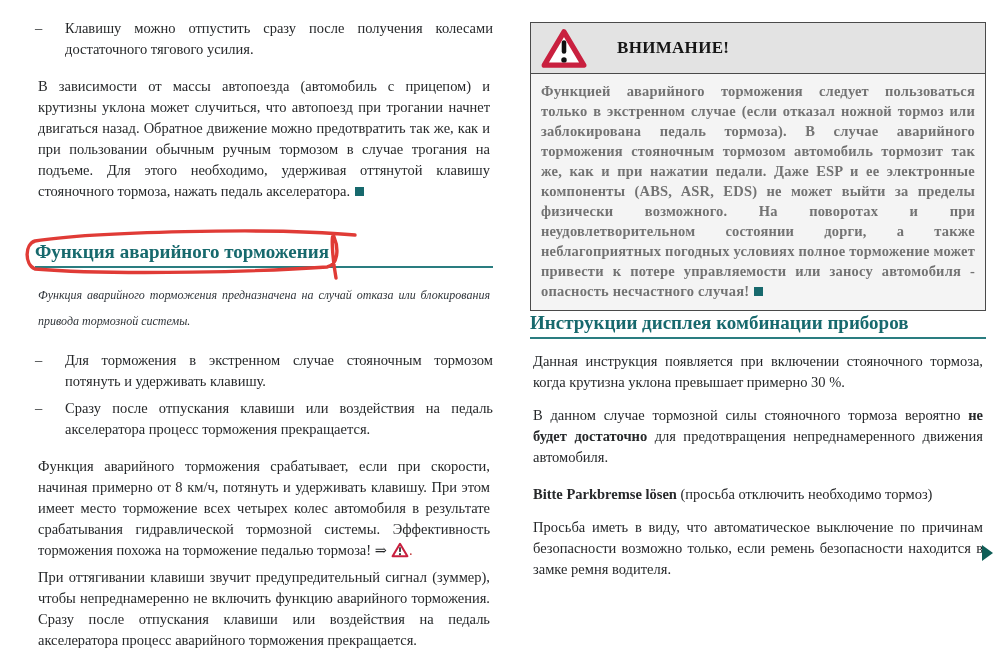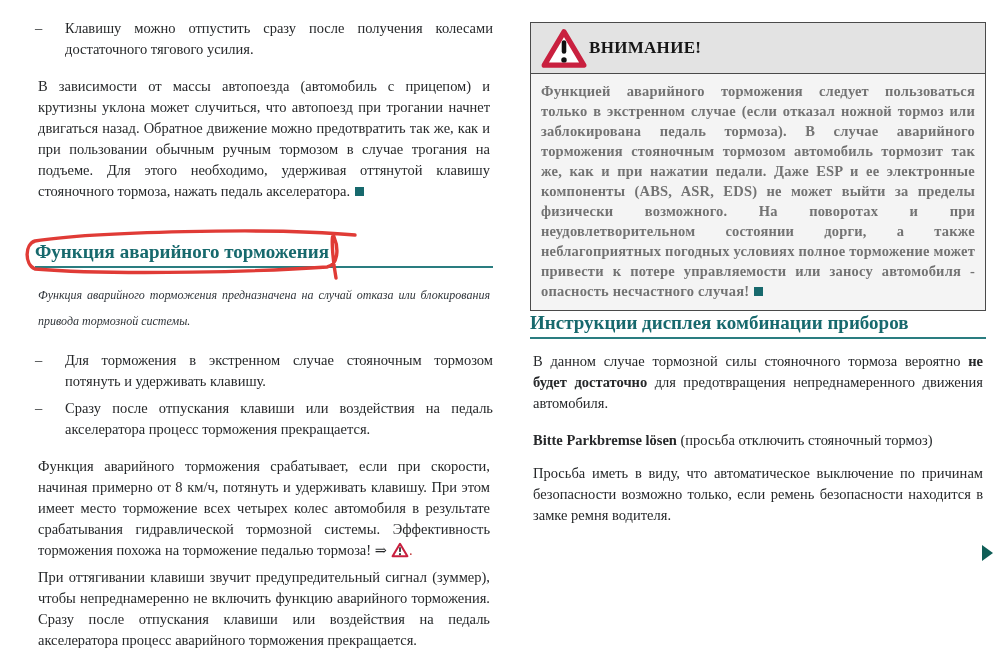--- a/index.html
+++ b/index.html
@@ -38,21 +38,21 @@
 
   .inline-tri{vertical-align:-3px;margin-left:4px;}
   .red-dot{color:#c03a3a;}
 
   
   .warnbox{border:1px solid #4a4a4a;background:#f4f4f4;}
   .warnhead{
     display:flex;align-items:center;background:#e3e3e3;
     border-bottom:1px solid #4a4a4a;padding:5px 10px;height:40px;
   }
-  .warntitle{font-size:17px;font-weight:bold;color:#161616;margin-left:2px;letter-spacing:0.3px;}
+  .warntitle{font-size:17px;font-weight:bold;color:#161616;margin-left:30px;letter-spacing:0.3px;}
   .warnbody{
     padding:7px 10px 9px 10px;font-size:14.5px;line-height:20px;font-weight:bold;
     text-align:justify;color:#737373;letter-spacing:0.2px;
   }
 
   .rc-head{}
   .next-arrow{position:absolute;left:981px;top:544px;}
   b{font-weight:bold;}
 </style>
 </head>
@@ -109,24 +109,25 @@
         </svg>
         <span class="warntitle">ВНИМАНИЕ!</span>
       </div>
       <div class="warnbody"><span>Функцией аварийного торможения следует пользоваться только в экстренном случае (если отказал ножной тормоз или заблокирована педаль тормоза). В случае аварийного торможения стояночным тормозом автомобиль тормозит так же, как и при нажатии педали. Даже ESP и ее электронные компоненты (ABS, ASR, EDS) не может выйти за пределы физически возможного. На поворотах и при неудовлетворительном состоянии дорги, а также неблагоприятных погодных условиях полное торможение может привести к потере управляемости или заносу автомобиля - опасность несчастного случая!</span><span class="sq"></span></div>
     </div>
 
     <h2 class="h-teal rc-head">Инструкции дисплея комбинации приборов</h2>
     <div class="rule"></div>
 
 
+    <p class="para mt12">Данная инструкция появляется при включении стояночного тормоза, когда крутизна уклона превышает примерно 30 %.</p>
 
     <p class="para mt12"><span>В данном случае тормозной силы стояночного тормоза вероятно </span><b>не будет достаточно</b><span> для предотвращения непреднамеренного движения автомобиля.</span></p>
 
-    <p class="para mt16"><b>Bitte Parkbremse lösen</b><span> (просьба отключить стояночный тормоз)</span></p>
+    <p class="para mt16"><b>Bitte Parkbremse lösen</b><span> (просьба отключить необходимо тормоз)</span></p>
 
     <p class="para mt12">Просьба иметь в виду, что автоматическое выключение по причинам безопасности возможно только, если ремень безопасности находится в замке ремня водителя.</p>
   </div>
 
   <svg class="next-arrow" width="13" height="18" viewBox="0 0 13 18">
     <path d="M1 1 L12 9 L1 17 Z" fill="#0f5e57"></path>
   </svg>
 
 </div>
 

